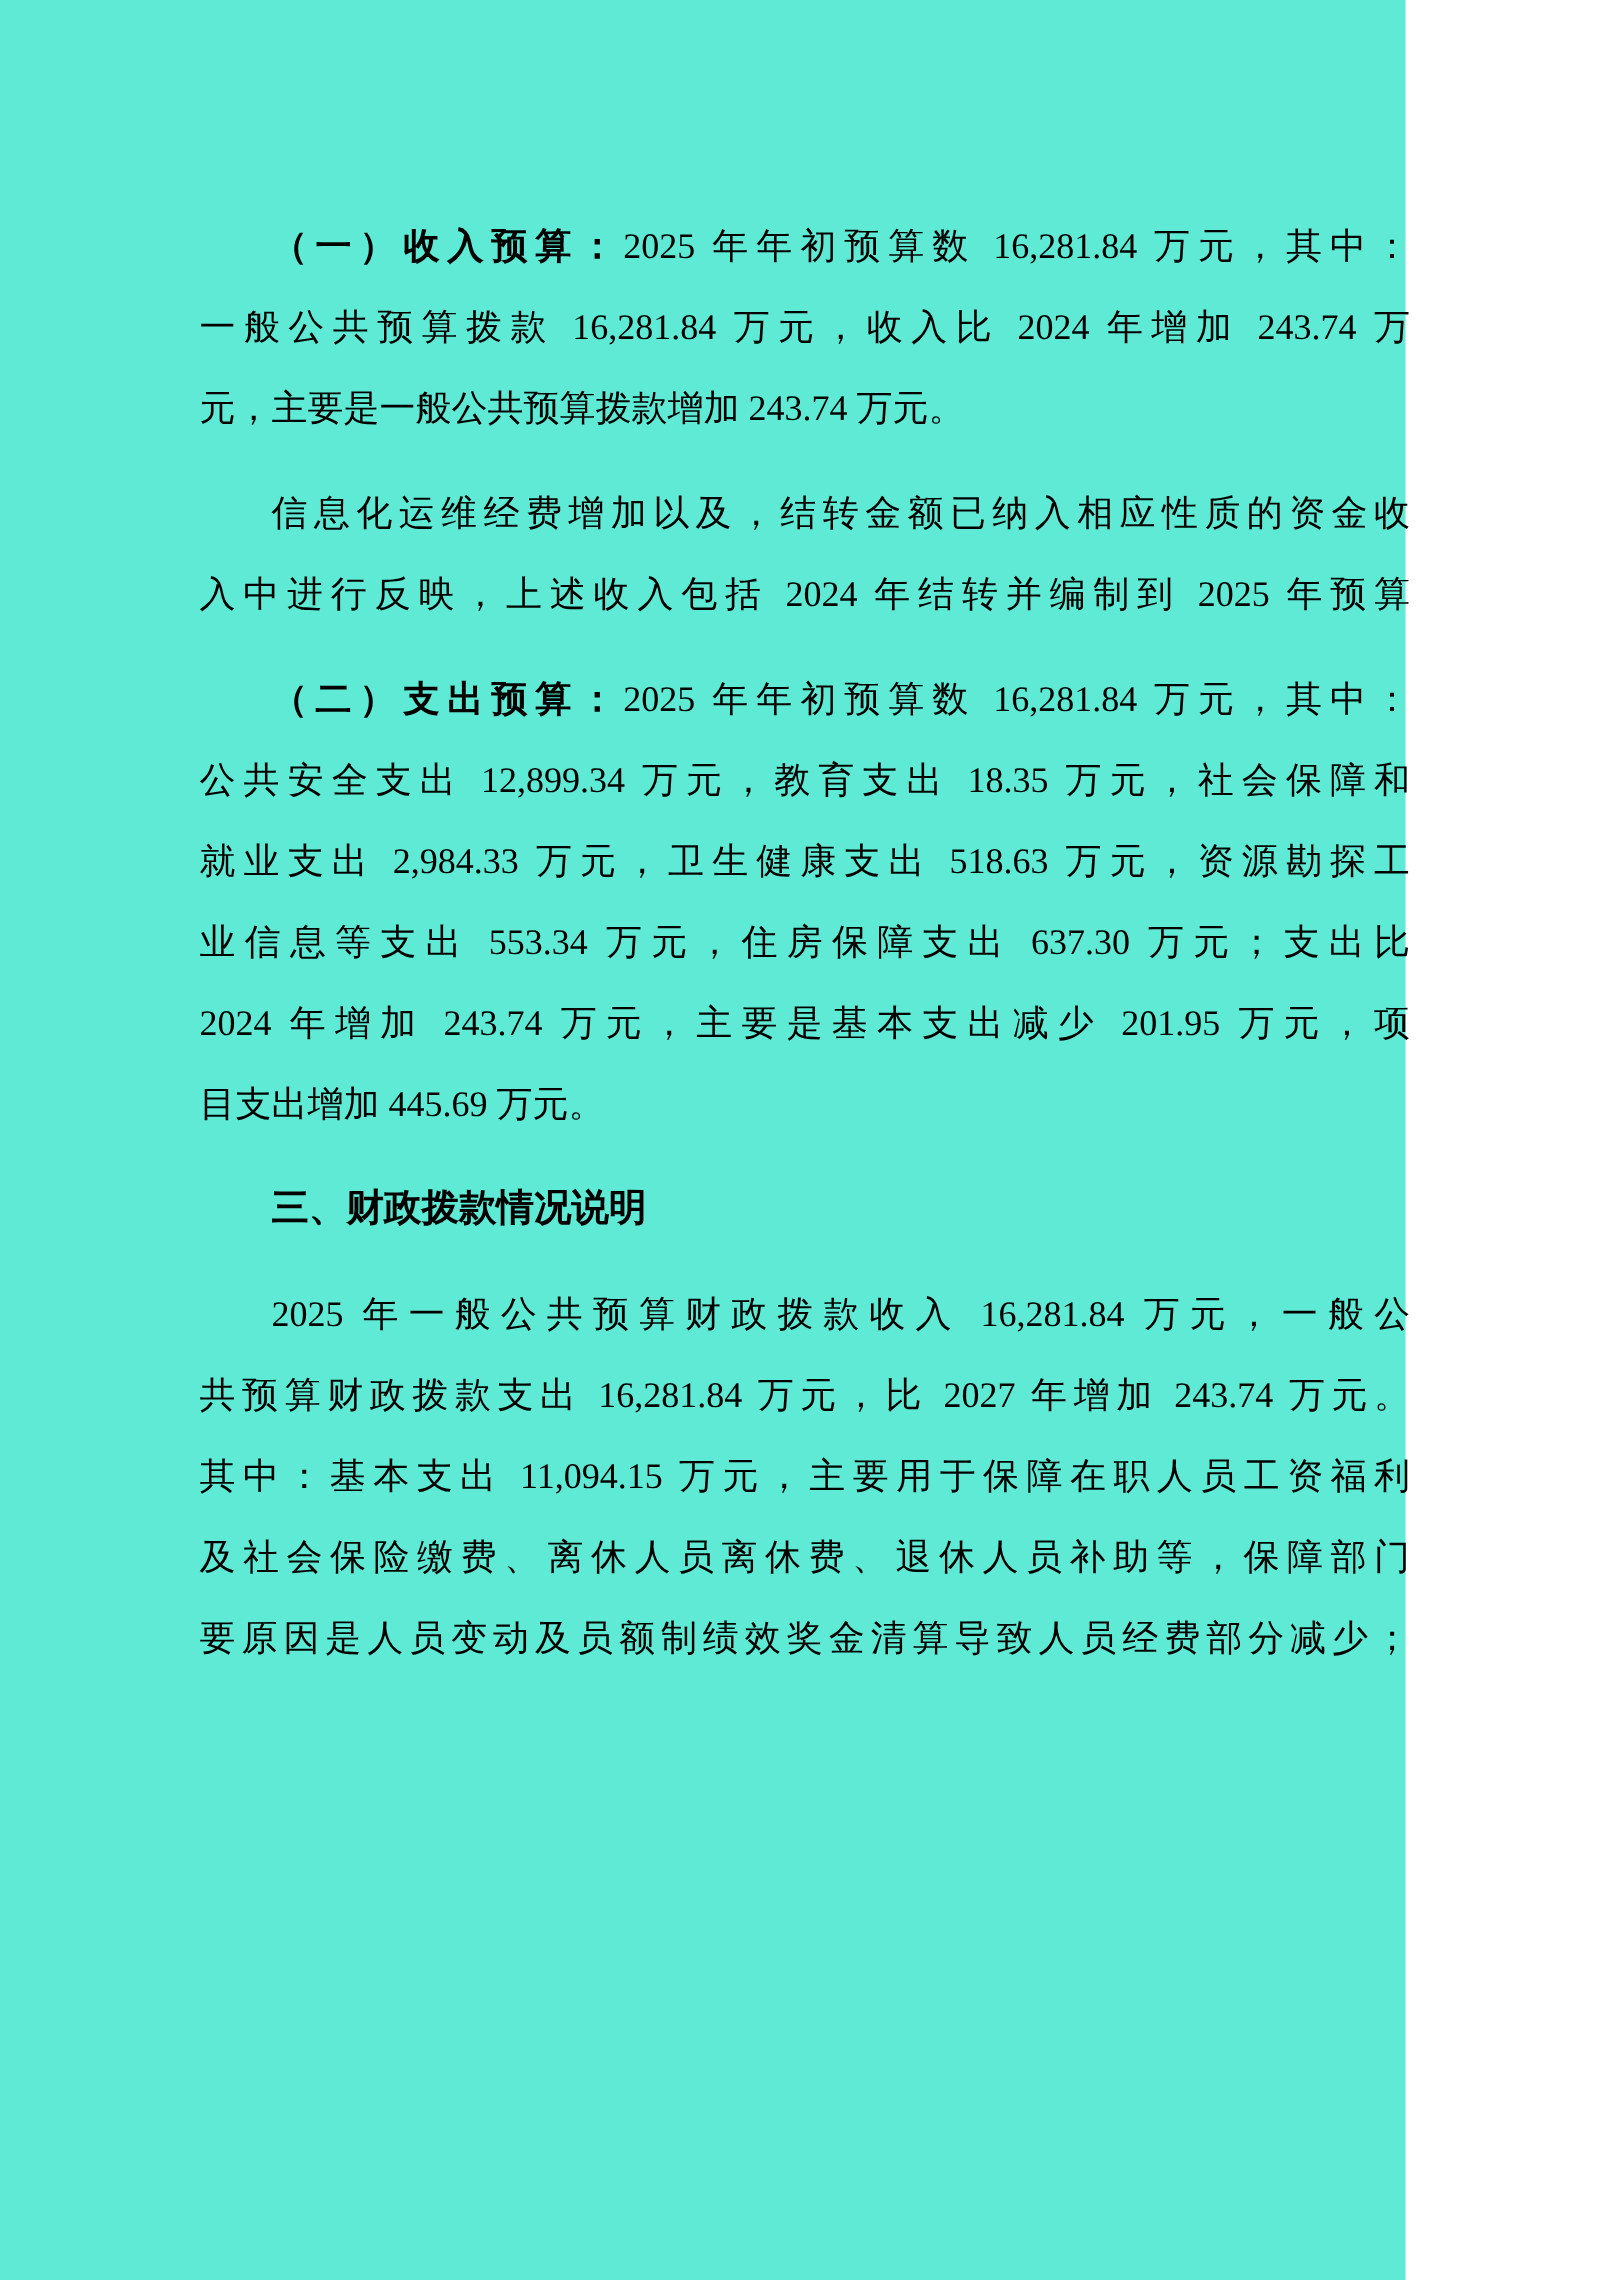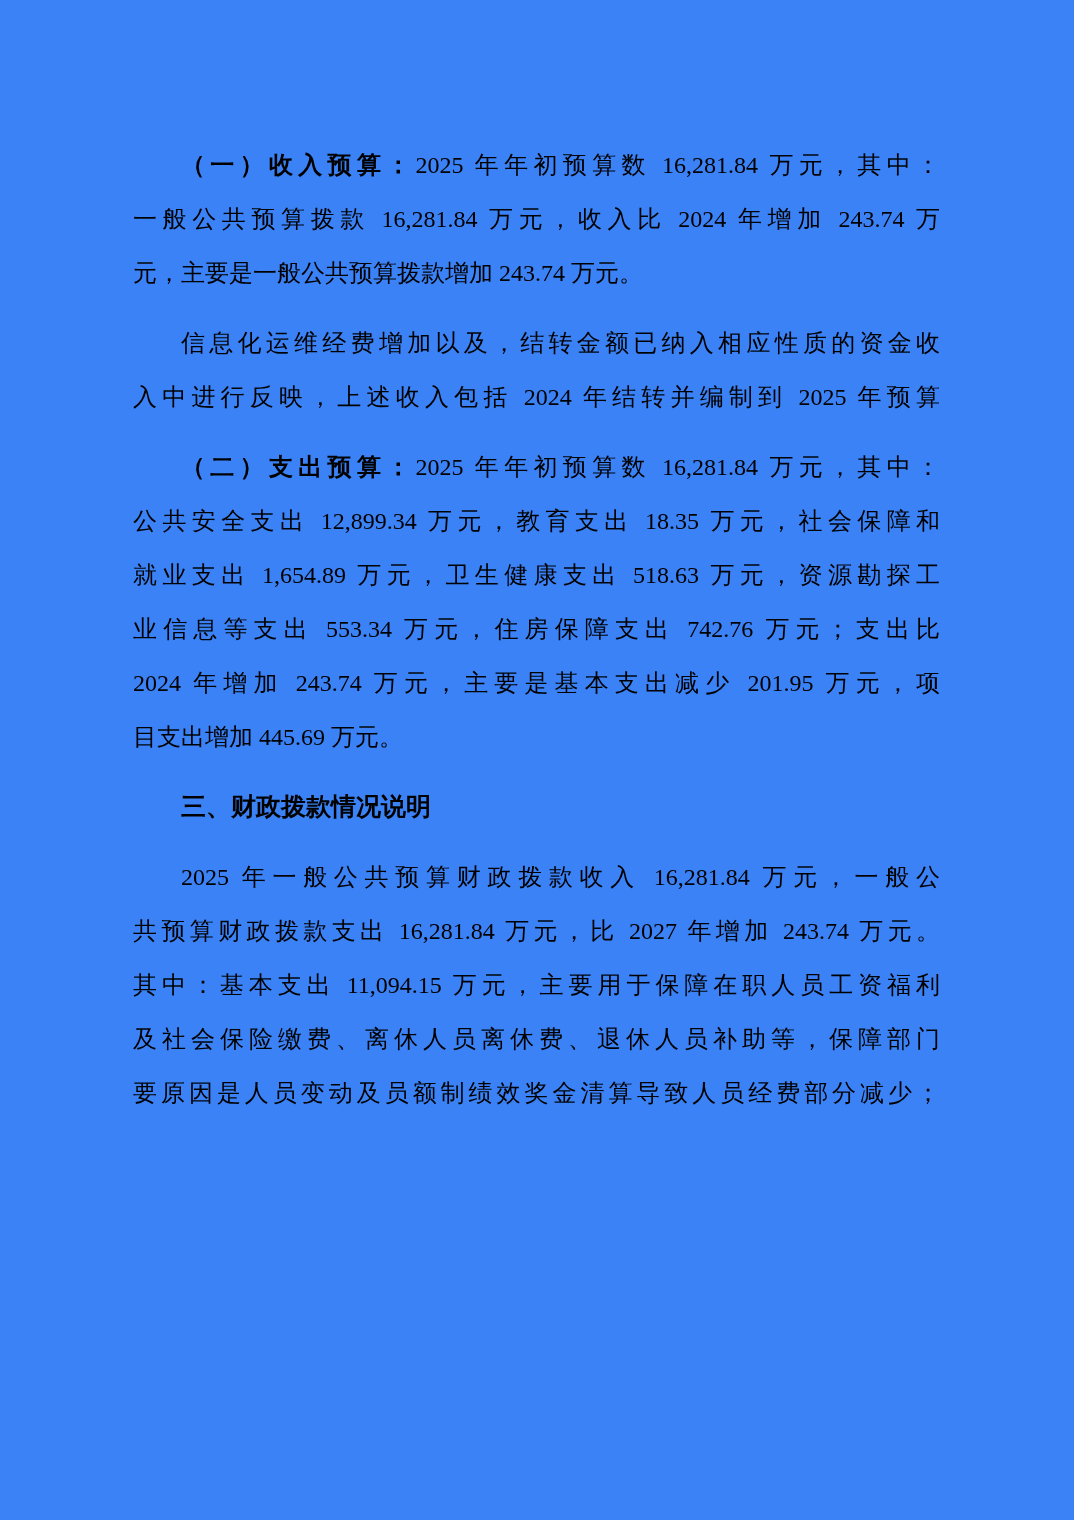--- a/index.html
+++ b/index.html
@@ -5,43 +5,43 @@
   html, body { margin: 0; padding: 0; }
   body {
     width: 1074px; height: 1520px;
     background: #ffffff;
     font-family: "Liberation Serif", "DejaVu Serif", serif;
     color: #000000;
     overflow: hidden;
   }
   .page {
     position: relative;
-    width: 1074px; height: 1520px;
-    background: #3b82f6;
+    width: 937px; height: 1520px;
+    background: #5eead4;
   }
   .content {
     position: absolute;
     left: 133px; top: 138px;
     width: 807px;
     font-size: 24px;
     line-height: 54px;
   }
   .para { margin: 0 0 16px 0; }
   .para:last-child { margin-bottom: 0; }
   .line {
     text-align: justify;
     text-align-last: justify;
     height: 54px;
     overflow: visible;
   }
   .line.first { text-indent: 48px; }
   .line.last { text-align-last: left; }
   .label { font-weight: bold; }
   .heading {
-    font-family: Liberation Serif, serif;
+    font-family: Liberation Mono, monospace;
     font-weight: bold;
     font-size: 25px;
     line-height: 54px;
     text-indent: 48px;
     margin: 0 0 16px 0;
   }
 </style>
 </head>
 <body>
 
@@ -59,22 +59,22 @@
     <div class="para">
       <div class="line first">信息化运维经费增加以及，结转金额已纳入相应性质的资金收</div>
       <div class="line">入中进行反映，上述收入包括 2024 年结转并编制到 2025 年预算</div>
     </div>
 
     <div class="para">
       <div class="line first">
         <span class="label">（二）支出预算：</span><span>2025 年年初预算数 16,281.84 万元，其中：</span>
       </div>
       <div class="line">公共安全支出 12,899.34 万元，教育支出 18.35 万元，社会保障和</div>
-      <div class="line">就业支出 1,654.89 万元，卫生健康支出 518.63 万元，资源勘探工</div>
-      <div class="line">业信息等支出 553.34 万元，住房保障支出 742.76 万元；支出比</div>
+      <div class="line">就业支出 2,984.33 万元，卫生健康支出 518.63 万元，资源勘探工</div>
+      <div class="line">业信息等支出 553.34 万元，住房保障支出 637.30 万元；支出比</div>
       <div class="line">2024 年增加 243.74 万元，主要是基本支出减少 201.95 万元，项</div>
       <div class="line last">目支出增加 445.69 万元。</div>
     </div>
 
     <div class="heading">三、财政拨款情况说明</div>
 
     <div class="para">
       <div class="line first">2025 年一般公共预算财政拨款收入 16,281.84 万元，一般公</div>
       <div class="line">共预算财政拨款支出 16,281.84 万元，比 2027 年增加 243.74 万元。</div>
       <div class="line">其中：基本支出 11,094.15 万元，主要用于保障在职人员工资福利</div>

